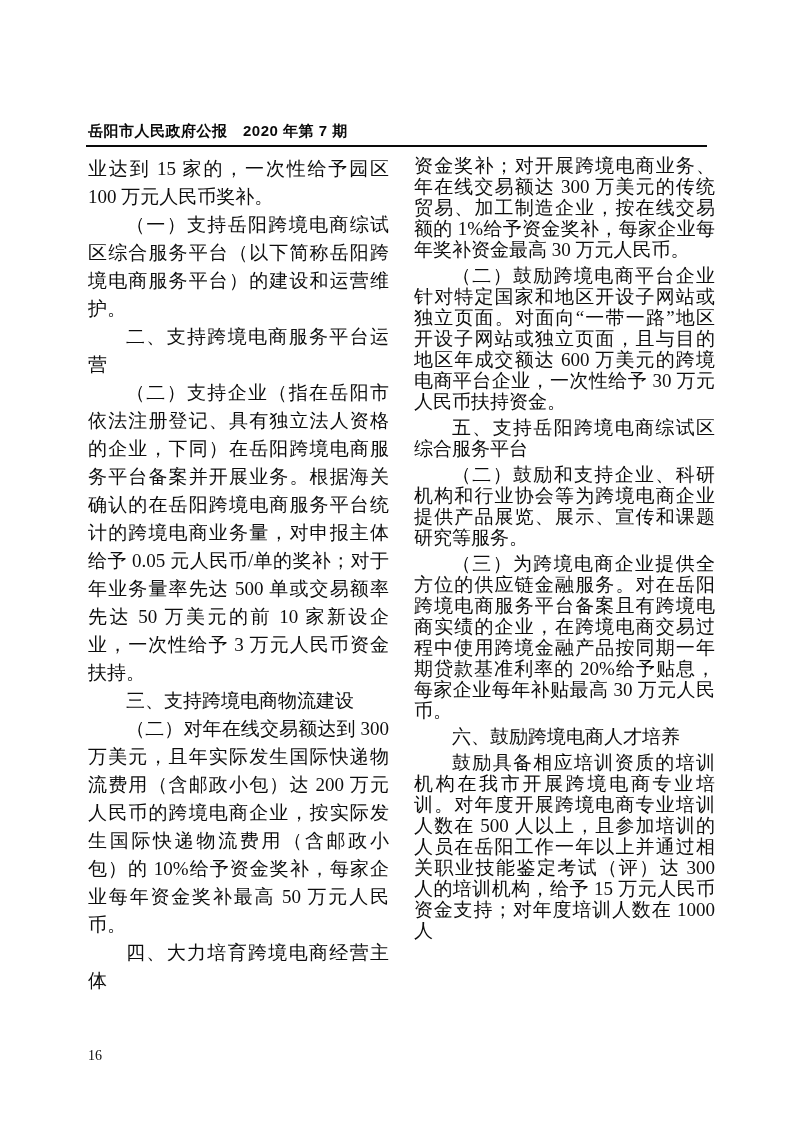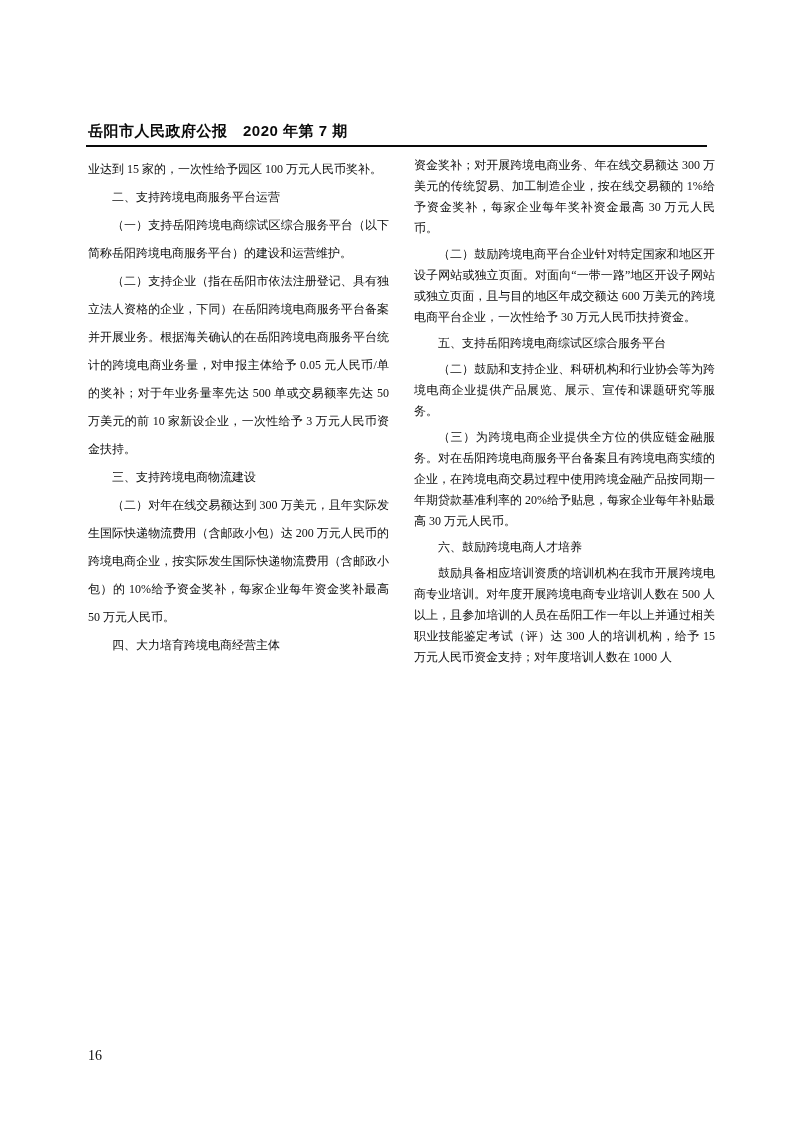--- a/index.html
+++ b/index.html
@@ -34,21 +34,21 @@
     left: 86px;
     top: 121px;
     width: 621px;
     height: 2px;
     background: #0a0a0a;
   }
   .col {
     position: absolute;
     top: 131px;
     width: 301px;
-    font-size: 12px;
+    font-size: 19px;
     color: #0d0d0d;
     text-align: justify;
   }
   .col-left {
     left: 88px;
     line-height: 28px;
   }
   .col-right {
     left: 414px;
     line-height: 21px;
@@ -75,22 +75,22 @@
 <body>
 
 <div class="page">
 
   <div class="gazette-header">岳阳市人民政府公报　2020 年第 7 期</div>
 
   <div class="header-rule"></div>
 
   <div class="col col-left">
       <p class="para">业达到 15 家的，一次性给予园区 100 万元人民币奖补。</p>
+      <p class="para indent">（一）支持岳阳跨境电商综试区综合服务平台（以下简称岳阳跨境电商服务平台）的建设和运营维护。</p>
       <p class="para indent">二、支持跨境电商服务平台运营</p>
-      <p class="para indent">（一）支持岳阳跨境电商综试区综合服务平台（以下简称岳阳跨境电商服务平台）的建设和运营维护。</p>
       <p class="para indent">（二）支持企业（指在岳阳市依法注册登记、具有独立法人资格的企业，下同）在岳阳跨境电商服务平台备案并开展业务。根据海关确认的在岳阳跨境电商服务平台统计的跨境电商业务量，对申报主体给予 0.05 元人民币/单的奖补；对于年业务量率先达 500 单或交易额率先达 50 万美元的前 10 家新设企业，一次性给予 3 万元人民币资金扶持。</p>
       <p class="para indent">三、支持跨境电商物流建设</p>
       <p class="para indent">（二）对年在线交易额达到 300 万美元，且年实际发生国际快递物流费用（含邮政小包）达 200 万元人民币的跨境电商企业，按实际发生国际快递物流费用（含邮政小包）的 10%给予资金奖补，每家企业每年资金奖补最高 50 万元人民币。</p>
       <p class="para indent">四、大力培育跨境电商经营主体</p>
     </div>
 
   <div class="col col-right">
       <p class="para">资金奖补；对开展跨境电商业务、年在线交易额达 300 万美元的传统贸易、加工制造企业，按在线交易额的 1%给予资金奖补，每家企业每年奖补资金最高 30 万元人民币。</p>
       <p class="para indent">（二）鼓励跨境电商平台企业针对特定国家和地区开设子网站或独立页面。对面向“一带一路”地区开设子网站或独立页面，且与目的地区年成交额达 600 万美元的跨境电商平台企业，一次性给予 30 万元人民币扶持资金。</p>
       <p class="para indent">五、支持岳阳跨境电商综试区综合服务平台</p>

